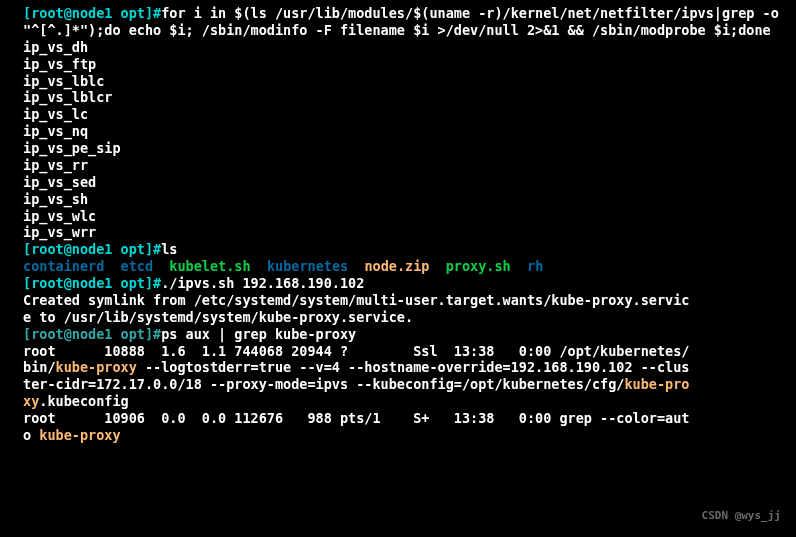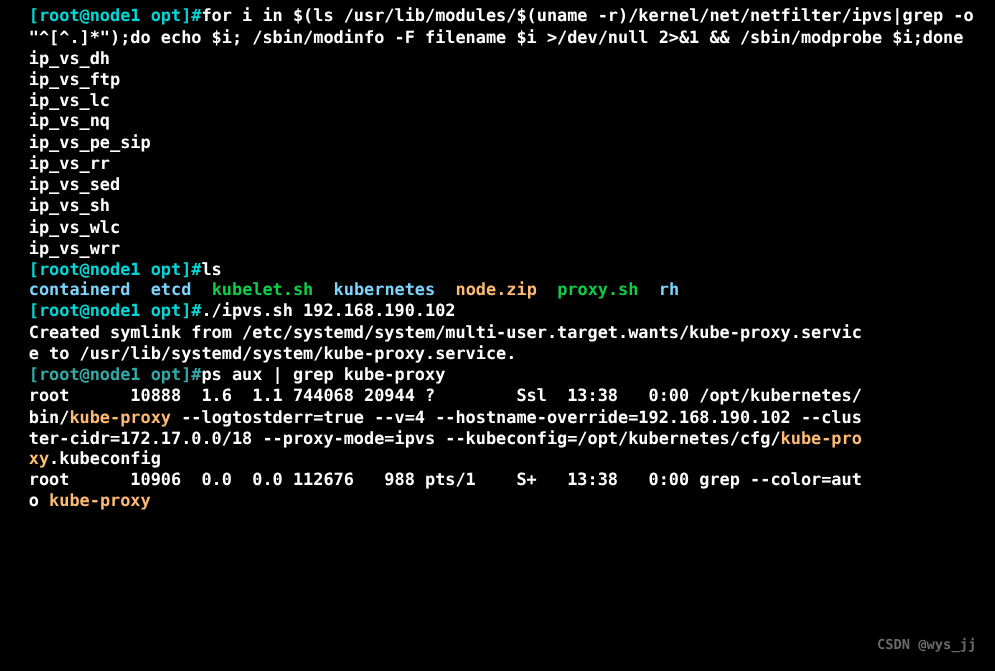--- a/index.html
+++ b/index.html
@@ -12,34 +12,36 @@
       color: #fff;
       font-weight: bold;
       width: 796px;
       height: 537px;
       box-sizing: border-box;
       overflow: hidden;
     }
     .line { white-space: pre-wrap; word-break: break-all; margin-left: 15px; }
     .cyan { color: #00d7d7; }
     .teal { color: #31a9a6; }
-    .blue { color: #7dd3fc; }
+    .blue { color: #0369a1; }
     .green { color: #0bcf47; }
     .red { color: #fdba74; }
     .white { color: #ffffff; }
     .watermark { color: #6a6a6a; font-size: 11px; position: absolute; right: 15px; bottom: 14px; font-weight: bold;}
   </style>
 </head>
 <body>
 
 <div class="line"><span class="cyan">[root@node1 opt]#</span><span class="white">for i in $(ls /usr/lib/modules/$(uname -r)/kernel/net/netfilter/ipvs|grep -o "^[^.]*");do echo $i; /sbin/modinfo -F filename $i &gt;/dev/null 2&gt;&amp;1 &amp;&amp; /sbin/modprobe $i;done</span></div>
 
 <div id="modules-block">
     <div class="line white">ip_vs_dh</div>
     <div class="line white">ip_vs_ftp</div>
+    <div class="line white">ip_vs_lblc</div>
+    <div class="line white">ip_vs_lblcr</div>
     <div class="line white">ip_vs_lc</div>
     <div class="line white">ip_vs_nq</div>
     <div class="line white">ip_vs_pe_sip</div>
     <div class="line white">ip_vs_rr</div>
     <div class="line white">ip_vs_sed</div>
     <div class="line white">ip_vs_sh</div>
     <div class="line white">ip_vs_wlc</div>
     <div class="line white">ip_vs_wrr</div>
   </div>
 

